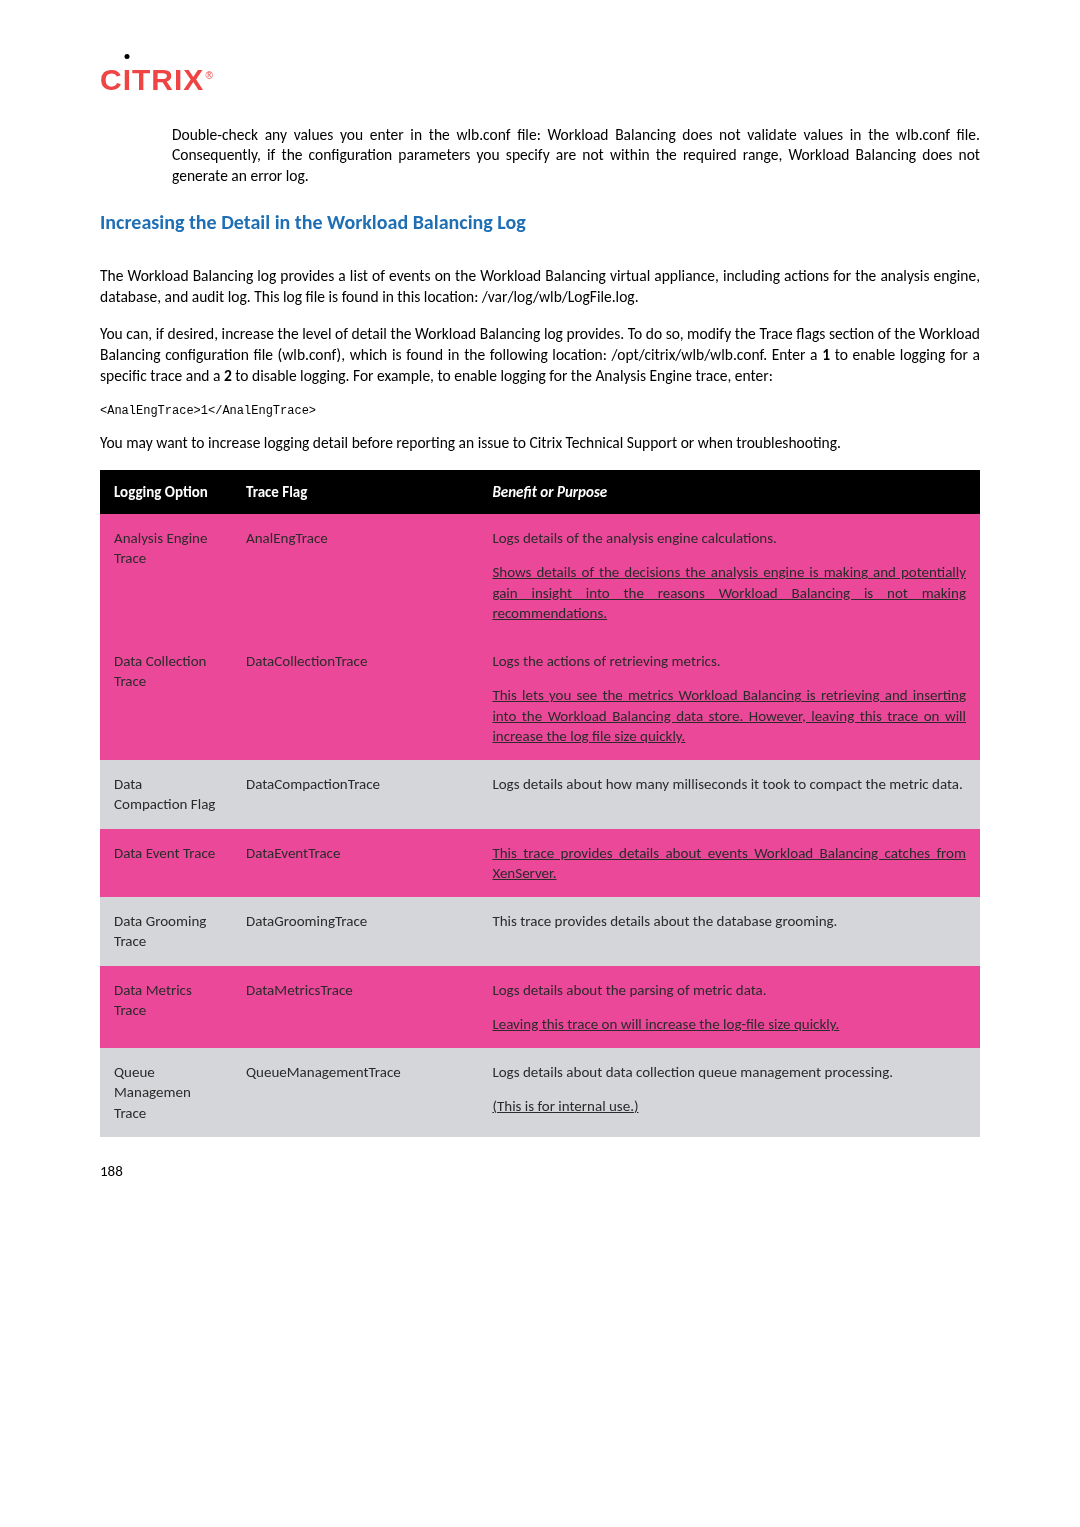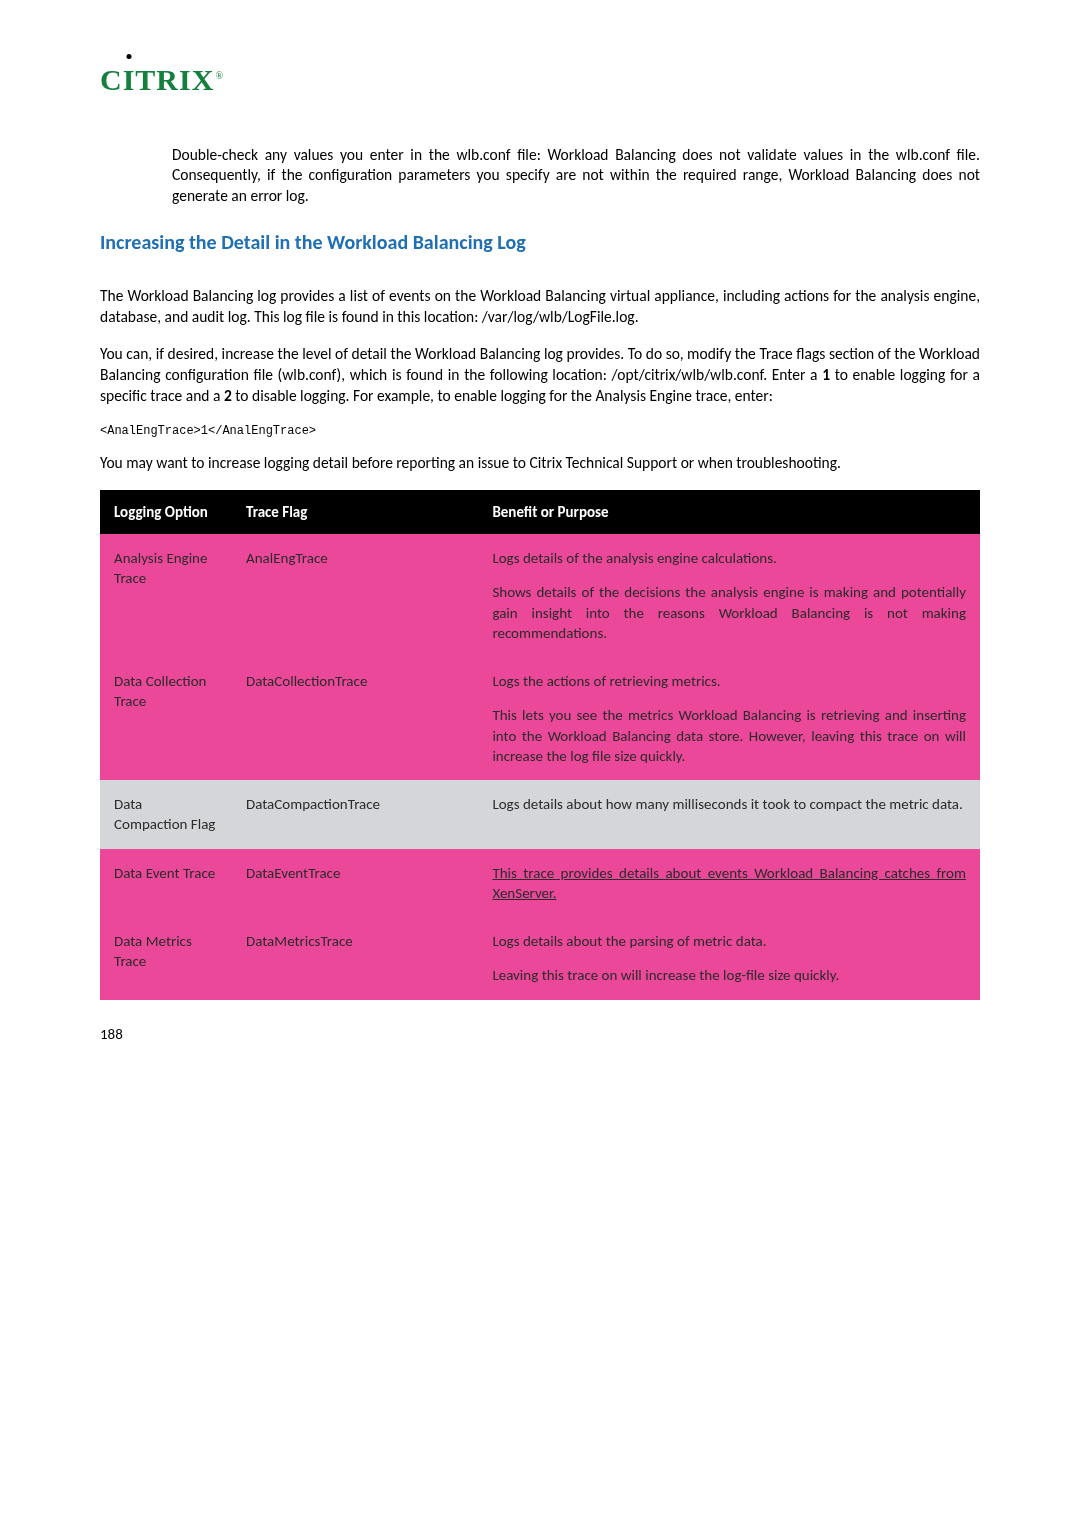--- a/index.html
+++ b/index.html
@@ -7,26 +7,26 @@
     font-family: Calibri, 'Segoe UI', Arial, sans-serif;
     background: #fff;
     width: 1080px;
     margin: 0 auto;
     padding: 60px 100px 40px 100px;
     color: #000;
     font-size: 15.5px;
     line-height: 1.35;
   }
   .logo {
-    font-family: Liberation Serif, serif;
+    font-family: Liberation Sans, sans-serif;
     font-size: 30px;
     font-weight: 900;
     letter-spacing: 1px;
-    color: #15803d;
-    margin-bottom: 44px;
+    color: #ef4444;
+    margin-bottom: 24px;
   }
   .logo .dot-wrap { position: relative; display: inline-block; }
   .logo .dot {
     position: absolute;
     top: -6px;
     left: 50%;
     transform: translateX(-50%);
     width: 5px; height: 5px;
     background: #000;
     border-radius: 50%;
@@ -76,22 +76,22 @@
   table.trace td {
     padding: 14px;
     vertical-align: top;
     font-size: 15px;
     color: #2b2b2b;
   }
   table.trace tbody tr.light { background: #ec4899; }
   table.trace tbody tr.dark  { background: #d4d6d9; }
   .col-opt { width: 15%; }
   .col-flag { width: 28%; }
-  .col-ben { width: 57%; }
-  .cell-para + .cell-para { margin-top: 14px; }
+  .col-ben { width: 57%; font-style: italic; }
+  .cell-para + .cell-para { margin-top: 14px; text-decoration: underline; }
   .pagenum {
     text-align: left;
     margin-top: 24px;
     font-size: 15px;
   }
 </style>
 </head>
 <body>
 
 <div class="logo">
@@ -144,24 +144,39 @@
           <div class="cell-para">Logs details about how many milliseconds it took to compact the metric data.</div>
         </td>
       </tr>
       <tr class="light">
         <td>Data Event Trace</td>
         <td>DataEventTrace</td>
         <td style="text-align: justify; text-decoration: underline;">
           <div class="cell-para">This trace provides details about events Workload Balancing catches from XenServer.</div>
         </td>
       </tr>
+      <tr class="dark">
+        <td>Data Grooming Trace</td>
+        <td>DataGroomingTrace</td>
+        <td style="text-align: justify;">
+          <div class="cell-para">This trace provides details about the database grooming.</div>
+        </td>
+      </tr>
       <tr class="light">
         <td>Data Metrics Trace</td>
         <td>DataMetricsTrace</td>
         <td style="text-align: justify;">
           <div class="cell-para">Logs details about the parsing of metric data.</div>
           <div class="cell-para">Leaving this trace on will increase the log-file size quickly.</div>
         </td>
       </tr>
+      <tr class="dark">
+        <td>Queue Managemen Trace</td>
+        <td>QueueManagementTrace</td>
+        <td style="text-align: justify;">
+          <div class="cell-para">Logs details about data collection queue management processing.</div>
+          <div class="cell-para">(This is for internal use.)</div>
+        </td>
+      </tr>
     </tbody>
 </table>
 
 <div class="pagenum">188</div>
 
 </body></html>

